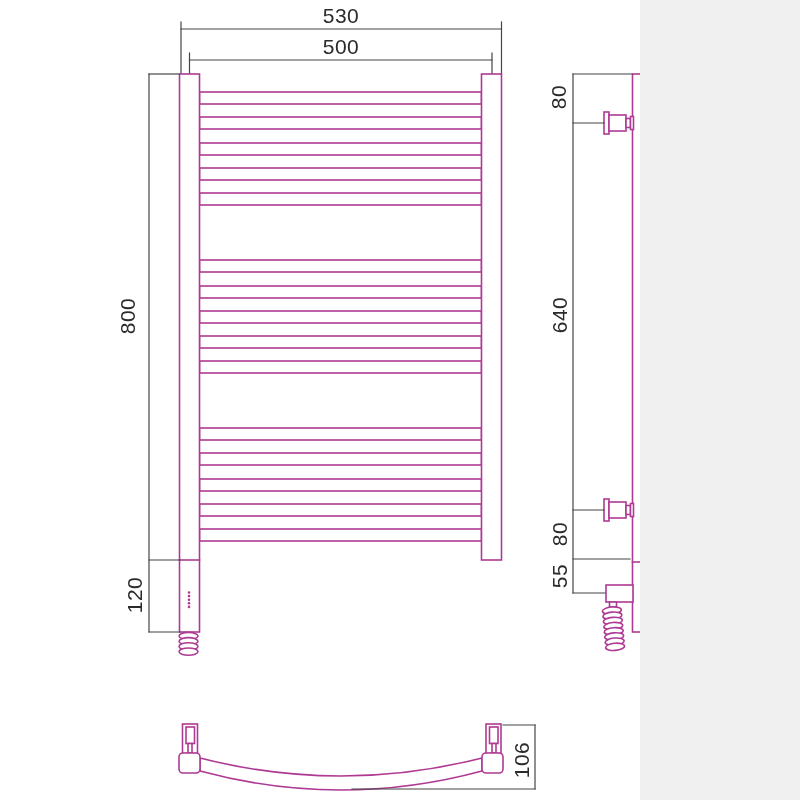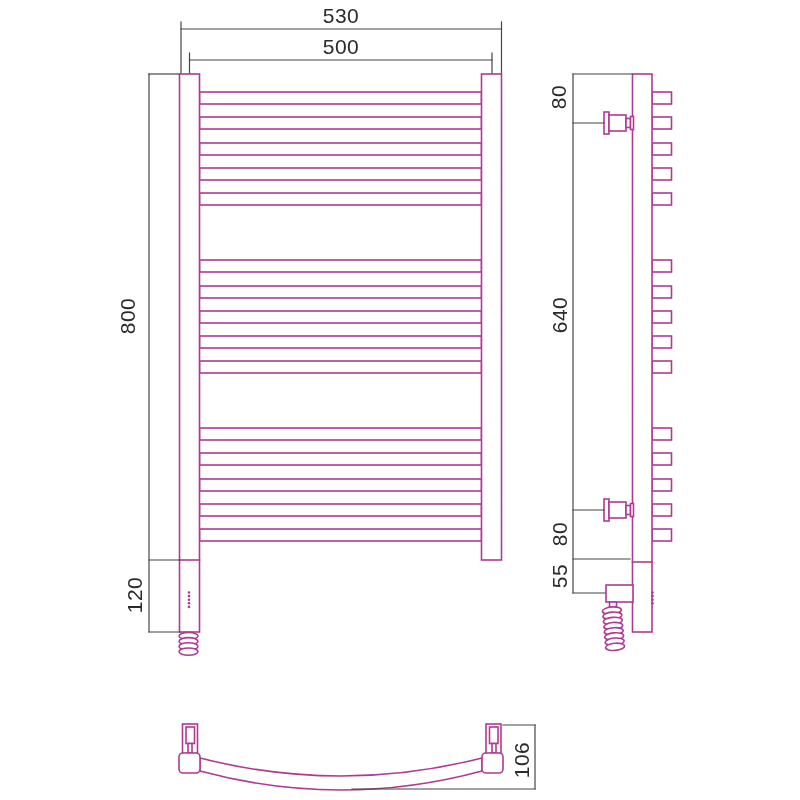--- a/index.html
+++ b/index.html
@@ -1,16 +1,16 @@
 <!DOCTYPE html>
 <html style="--part: #ae3a93; --dim: #454545; --text: #2b2b2b;"><head>
 <meta charset="utf-8">
 <style>
   html,body{margin:0;padding:0;background:#f0f0f0;}
-  .stage{width:800px;height:800px;background:#ffffff;position:relative;overflow:hidden;}
+  .stage{width:640px;height:800px;background:#ffffff;position:relative;overflow:hidden;}
   svg{display:block;}
   .part{stroke:var(--part,#ae3a93);stroke-width:1.6;fill:none;stroke-linecap:square;}
   .fillw{fill:#ffffff;}
   .dim{stroke:var(--dim,#454545);stroke-width:1.2;fill:none;stroke-linecap:square;}
   .dimtext{font-family:"Liberation Sans",sans-serif;font-size:21px;fill:var(--text,#2b2b2b);letter-spacing:0.5px;}
   .dot{fill:var(--part,#ae3a93);stroke:none;}
 </style>
 </head>
 <body>
 

